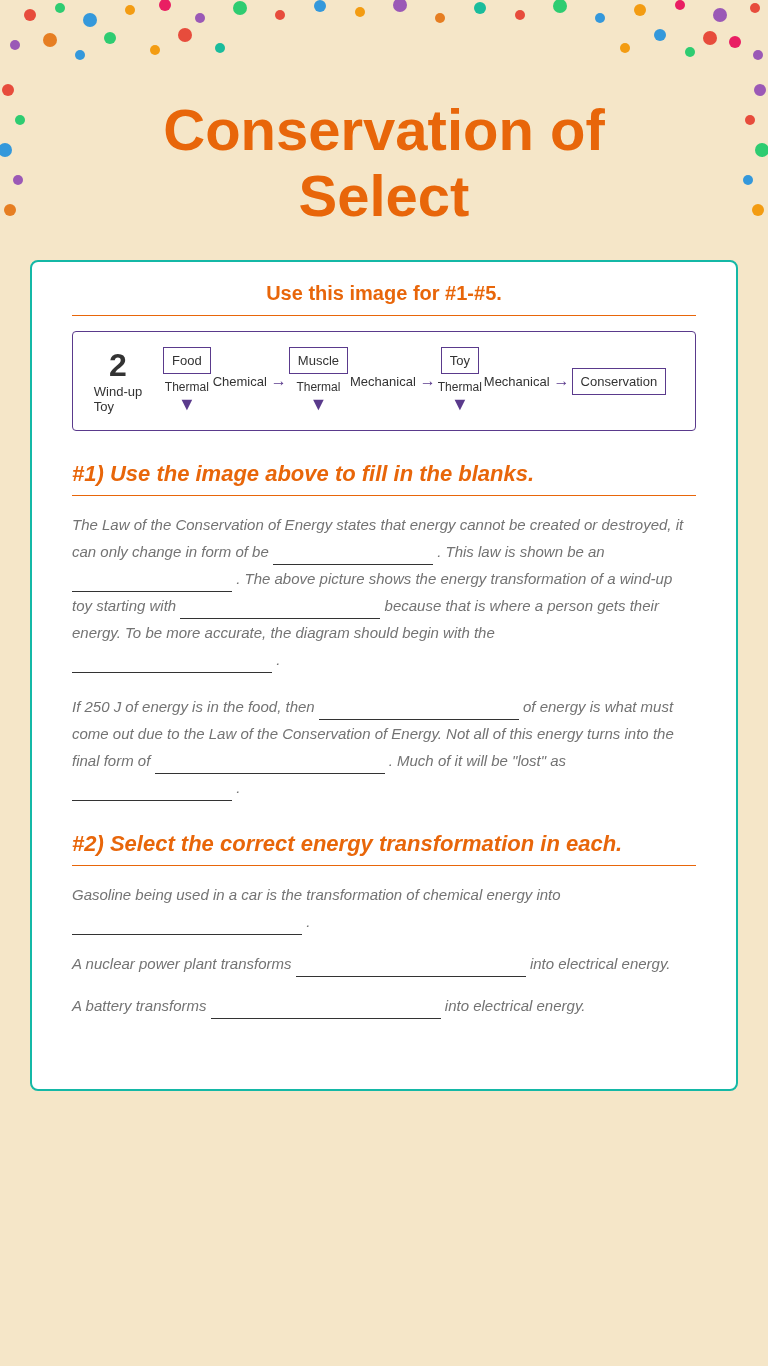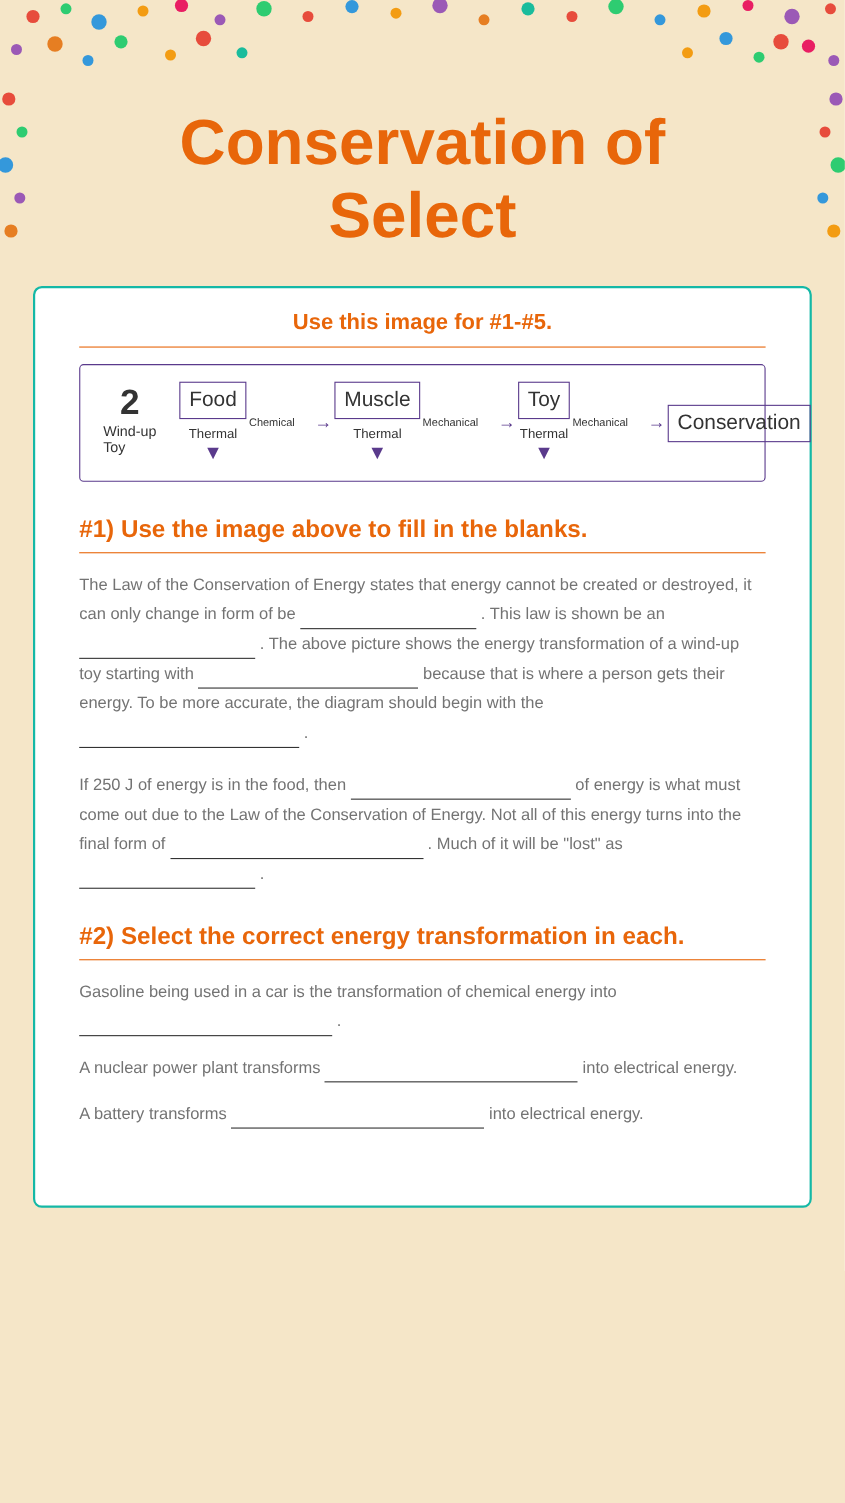--- a/index.html
+++ b/index.html
@@ -102,37 +102,37 @@
 
     .flow-row {
       display: flex;
       align-items: center;
       gap: 0;
     }
 
     .energy-box {
       border: 1.5px solid #5a3a8c;
       padding: 5px 8px;
-      font-size: 19px;
+      font-size: 13px;
       color: #333;
       white-space: nowrap;
     }
 
     .arrow-right {
       display: flex;
       align-items: center;
       color: #5a3a8c;
       font-size: 11px;
       padding: 0 2px;
     }
 
     .arrow-right .label {
-      font-size: 10px;
-      color: #333;
-      margin-right: 18px;
+      font-size: 13px;
+      color: #333;
+      margin-right: 4px;
     }
 
     .arrow-symbol {
       color: #5a3a8c;
       font-size: 16px;
     }
 
     .thermal-col {
       display: flex;
       flex-direction: column;
@@ -197,20 +197,21 @@
     }
 
     .section-divider {
       border: none;
       border-top: 1.5px solid #e8660a;
       margin: 8px 0 15px;
     }
 
     .question-section {
       margin-bottom: 30px;
+      font-style: italic;
     }
 
     .q-paragraph {
       margin-bottom: 15px;
     }
   </style>
 </head>
 <body>
 
 <svg class="dots-bg" viewBox="0 0 768 220" xmlns="http://www.w3.org/2000/svg">

